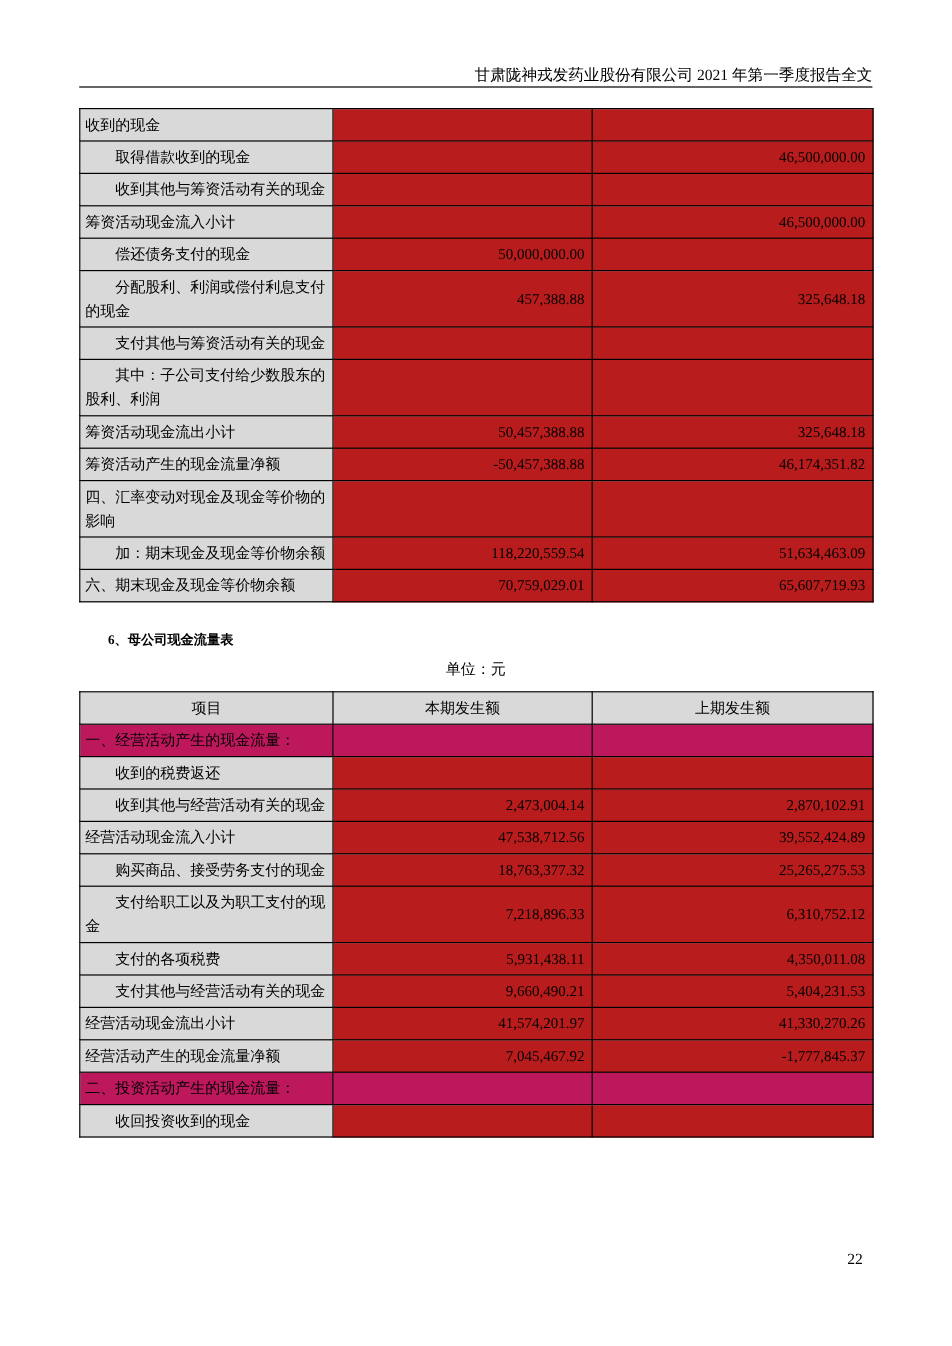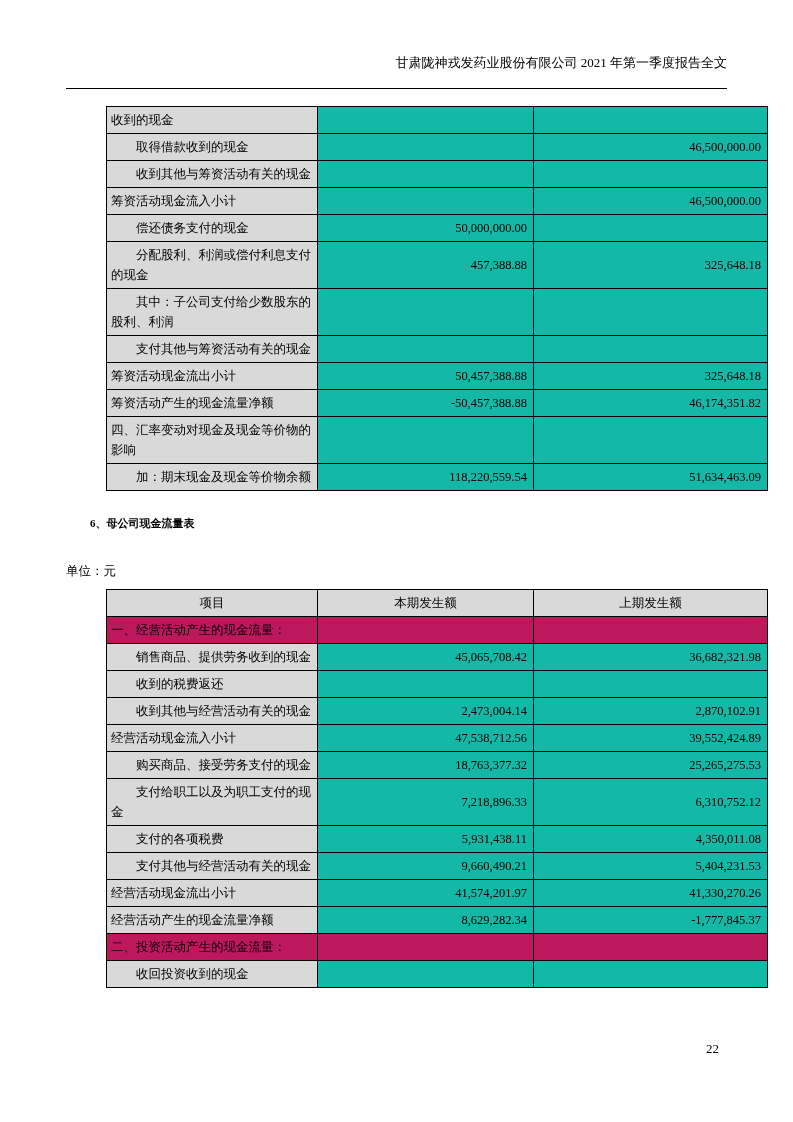--- a/index.html
+++ b/index.html
@@ -2,50 +2,49 @@
 <html><head>
 <meta charset="utf-8">
 <style>
   html,body { margin:0; padding:0; }
   body {
     width:793px; height:1122px; background:#ffffff; color:#000;
     font-family:"Liberation Serif","DejaVu Serif",serif;
     position:relative; overflow:hidden;
   }
   .doc-header {
-    margin:0 66px; padding-top:54px; padding-bottom:16px;
+    margin:0 66px; padding-top:54px; padding-bottom:0;
     border-bottom:1.5px solid #000;
     text-align:right; font-size:13px; line-height:18px;
   }
   .content { margin:0 66px; }
   .fin-table {
     border-collapse:collapse; table-layout:fixed; width:661px;
     font-size:12.5px;
-    margin-left:40px;
   }
   .fin-table td, .fin-table th { border:1px solid #000; vertical-align:middle; }
   .fin-table th {
     background:#d9d9d9; font-weight:normal; text-align:center;
     padding:3px 4px; line-height:20px;
   }
   .label-cell {
     background:#d9d9d9; text-align:left;
     padding:3px 2px 3px 4px; line-height:20px;
   }
   .label-cell.indent { text-indent:2em; }
   .num-cell {
-    background:#14b8a6; text-align:right;
+    background:#b91c1c; text-align:right;
     padding:3px 6px 3px 4px; line-height:20px;
   }
   .section-row .num-cell, .section-row .label-cell { background:#be185d; }
   .tbl1 { margin-top:17px; }
   .section-title {
     margin:22px 0 0 24px; font-size:11px; font-weight:bold; line-height:20px;
   }
-  .unit-row { margin-top:30px; text-align:left; font-size:12.5px; line-height:16px; }
+  .unit-row { margin-top:6px; text-align:center; font-size:12.5px; line-height:16px; }
   .tbl2 { margin-top:10px; }
   .page-number { position:absolute; top:1041px; right:74px; font-size:13px; }
 </style>
 </head>
 <body>
 
 <div>
 
   <div class="doc-header">
     <span>甘肃陇神戎发药业股份有限公司 2021 年第一季度报告全文</span>
@@ -84,26 +83,26 @@
             <td class="label-cell indent">偿还债务支付的现金</td>
             <td class="num-cell">50,000,000.00</td>
             <td class="num-cell"></td>
           </tr>
           <tr>
             <td class="label-cell indent">分配股利、利润或偿付利息支付的现金</td>
             <td class="num-cell">457,388.88</td>
             <td class="num-cell">325,648.18</td>
           </tr>
           <tr>
+            <td class="label-cell indent">支付其他与筹资活动有关的现金</td>
+            <td class="num-cell"></td>
+            <td class="num-cell"></td>
+          </tr>
+          <tr>
             <td class="label-cell indent">其中：子公司支付给少数股东的股利、利润</td>
-            <td class="num-cell"></td>
-            <td class="num-cell"></td>
-          </tr>
-          <tr>
-            <td class="label-cell indent">支付其他与筹资活动有关的现金</td>
             <td class="num-cell"></td>
             <td class="num-cell"></td>
           </tr>
           <tr>
             <td class="label-cell">筹资活动现金流出小计</td>
             <td class="num-cell">50,457,388.88</td>
             <td class="num-cell">325,648.18</td>
           </tr>
           <tr>
             <td class="label-cell">筹资活动产生的现金流量净额</td>
@@ -112,20 +111,25 @@
           </tr>
           <tr>
             <td class="label-cell">四、汇率变动对现金及现金等价物的影响</td>
             <td class="num-cell"></td>
             <td class="num-cell"></td>
           </tr>
           <tr>
             <td class="label-cell indent">加：期末现金及现金等价物余额</td>
             <td class="num-cell">118,220,559.54</td>
             <td class="num-cell">51,634,463.09</td>
+          </tr>
+          <tr>
+            <td class="label-cell">六、期末现金及现金等价物余额</td>
+            <td class="num-cell">70,759,029.01</td>
+            <td class="num-cell">65,607,719.93</td>
           </tr>
         </tbody>
     </table>
 
     <h2 class="section-title">6、母公司现金流量表</h2>
 
     <div class="unit-row">单位：元</div>
 
     <table class="fin-table tbl2">
       <colgroup>
@@ -140,25 +144,20 @@
           <th>上期发生额</th>
         </tr>
       </thead>
       <tbody>
           <tr class="section-row">
             <td class="label-cell">一、经营活动产生的现金流量：</td>
             <td class="num-cell"></td>
             <td class="num-cell"></td>
           </tr>
           <tr>
-            <td class="label-cell indent">销售商品、提供劳务收到的现金</td>
-            <td class="num-cell">45,065,708.42</td>
-            <td class="num-cell">36,682,321.98</td>
-          </tr>
-          <tr>
             <td class="label-cell indent">收到的税费返还</td>
             <td class="num-cell"></td>
             <td class="num-cell"></td>
           </tr>
           <tr>
             <td class="label-cell indent">收到其他与经营活动有关的现金</td>
             <td class="num-cell">2,473,004.14</td>
             <td class="num-cell">2,870,102.91</td>
           </tr>
           <tr>
@@ -186,21 +185,21 @@
             <td class="num-cell">9,660,490.21</td>
             <td class="num-cell">5,404,231.53</td>
           </tr>
           <tr>
             <td class="label-cell">经营活动现金流出小计</td>
             <td class="num-cell">41,574,201.97</td>
             <td class="num-cell">41,330,270.26</td>
           </tr>
           <tr>
             <td class="label-cell">经营活动产生的现金流量净额</td>
-            <td class="num-cell">8,629,282.34</td>
+            <td class="num-cell">7,045,467.92</td>
             <td class="num-cell">-1,777,845.37</td>
           </tr>
           <tr class="section-row">
             <td class="label-cell">二、投资活动产生的现金流量：</td>
             <td class="num-cell"></td>
             <td class="num-cell"></td>
           </tr>
           <tr>
             <td class="label-cell indent">收回投资收到的现金</td>
             <td class="num-cell"></td>

